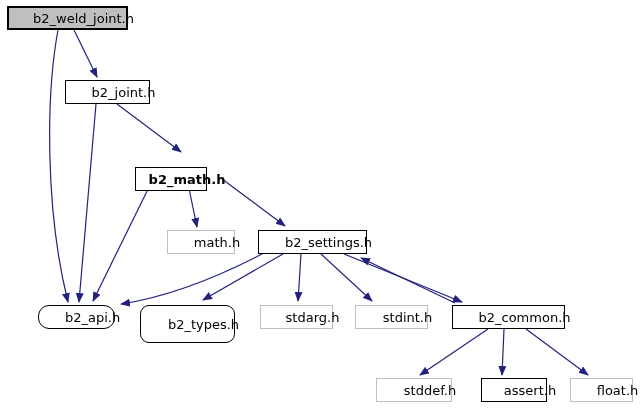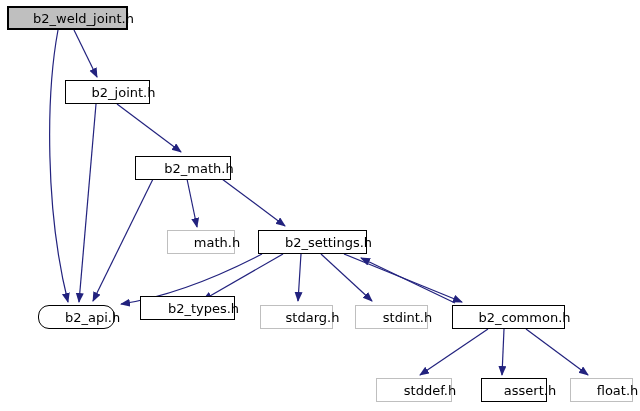--- a/index.html
+++ b/index.html
@@ -78,24 +78,24 @@
         <path class="edge" d="M344,254 L462,302" marker-end="url(#arrowhead)"></path>
         <path class="edge" d="M455,303 L361,258" marker-end="url(#arrowhead)"></path>
         <path class="edge" d="M488,329 L420,375" marker-end="url(#arrowhead)"></path>
         <path class="edge" d="M504,329 L502,375" marker-end="url(#arrowhead)"></path>
         <path class="edge" d="M526,329 L588,375" marker-end="url(#arrowhead)"></path>
       </g>
   </svg>
 
 <div class="node root" style="left: 7px; top: 6px; width: 121px; height: 24px;">b2_weld_joint.h</div>
     <div class="node internal" style="left: 65px; top: 80px; width: 85px; height: 24px;">b2_joint.h</div>
-    <div class="node internal" style="left: 135px; top: 156px; width: 96px; height: 24px;">b2_math.h</div>
+    <div class="node internal" style="left: 135px; top: 167px; width: 72px; height: 24px; font-weight: bold;">b2_math.h</div>
     <div class="node external" style="left: 167px; top: 230px; width: 68px; height: 24px;">math.h</div>
     <div class="node internal" style="left: 258px; top: 230px; width: 109px; height: 24px;">b2_settings.h</div>
     <div class="node internal" style="left: 38px; top: 305px; width: 77px; height: 24px; border-radius: 11px;">b2_api.h</div>
-    <div class="node internal" style="left: 140px; top: 296px; width: 95px; height: 24px;">b2_types.h</div>
+    <div class="node internal" style="left: 140px; top: 305px; width: 95px; height: 38px; border-radius: 9px;">b2_types.h</div>
     <div class="node external" style="left: 260px; top: 305px; width: 73px; height: 24px;">stdarg.h</div>
     <div class="node external" style="left: 355px; top: 305px; width: 73px; height: 24px;">stdint.h</div>
     <div class="node internal" style="left: 452px; top: 305px; width: 113px; height: 24px;">b2_common.h</div>
     <div class="node external" style="left: 376px; top: 378px; width: 76px; height: 24px;">stddef.h</div>
     <div class="node internal" style="left: 481px; top: 378px; width: 66px; height: 24px;">assert.h</div>
     <div class="node external" style="left: 570px; top: 378px; width: 63px; height: 24px;">float.h</div>
   </div>
 
 </body></html>

